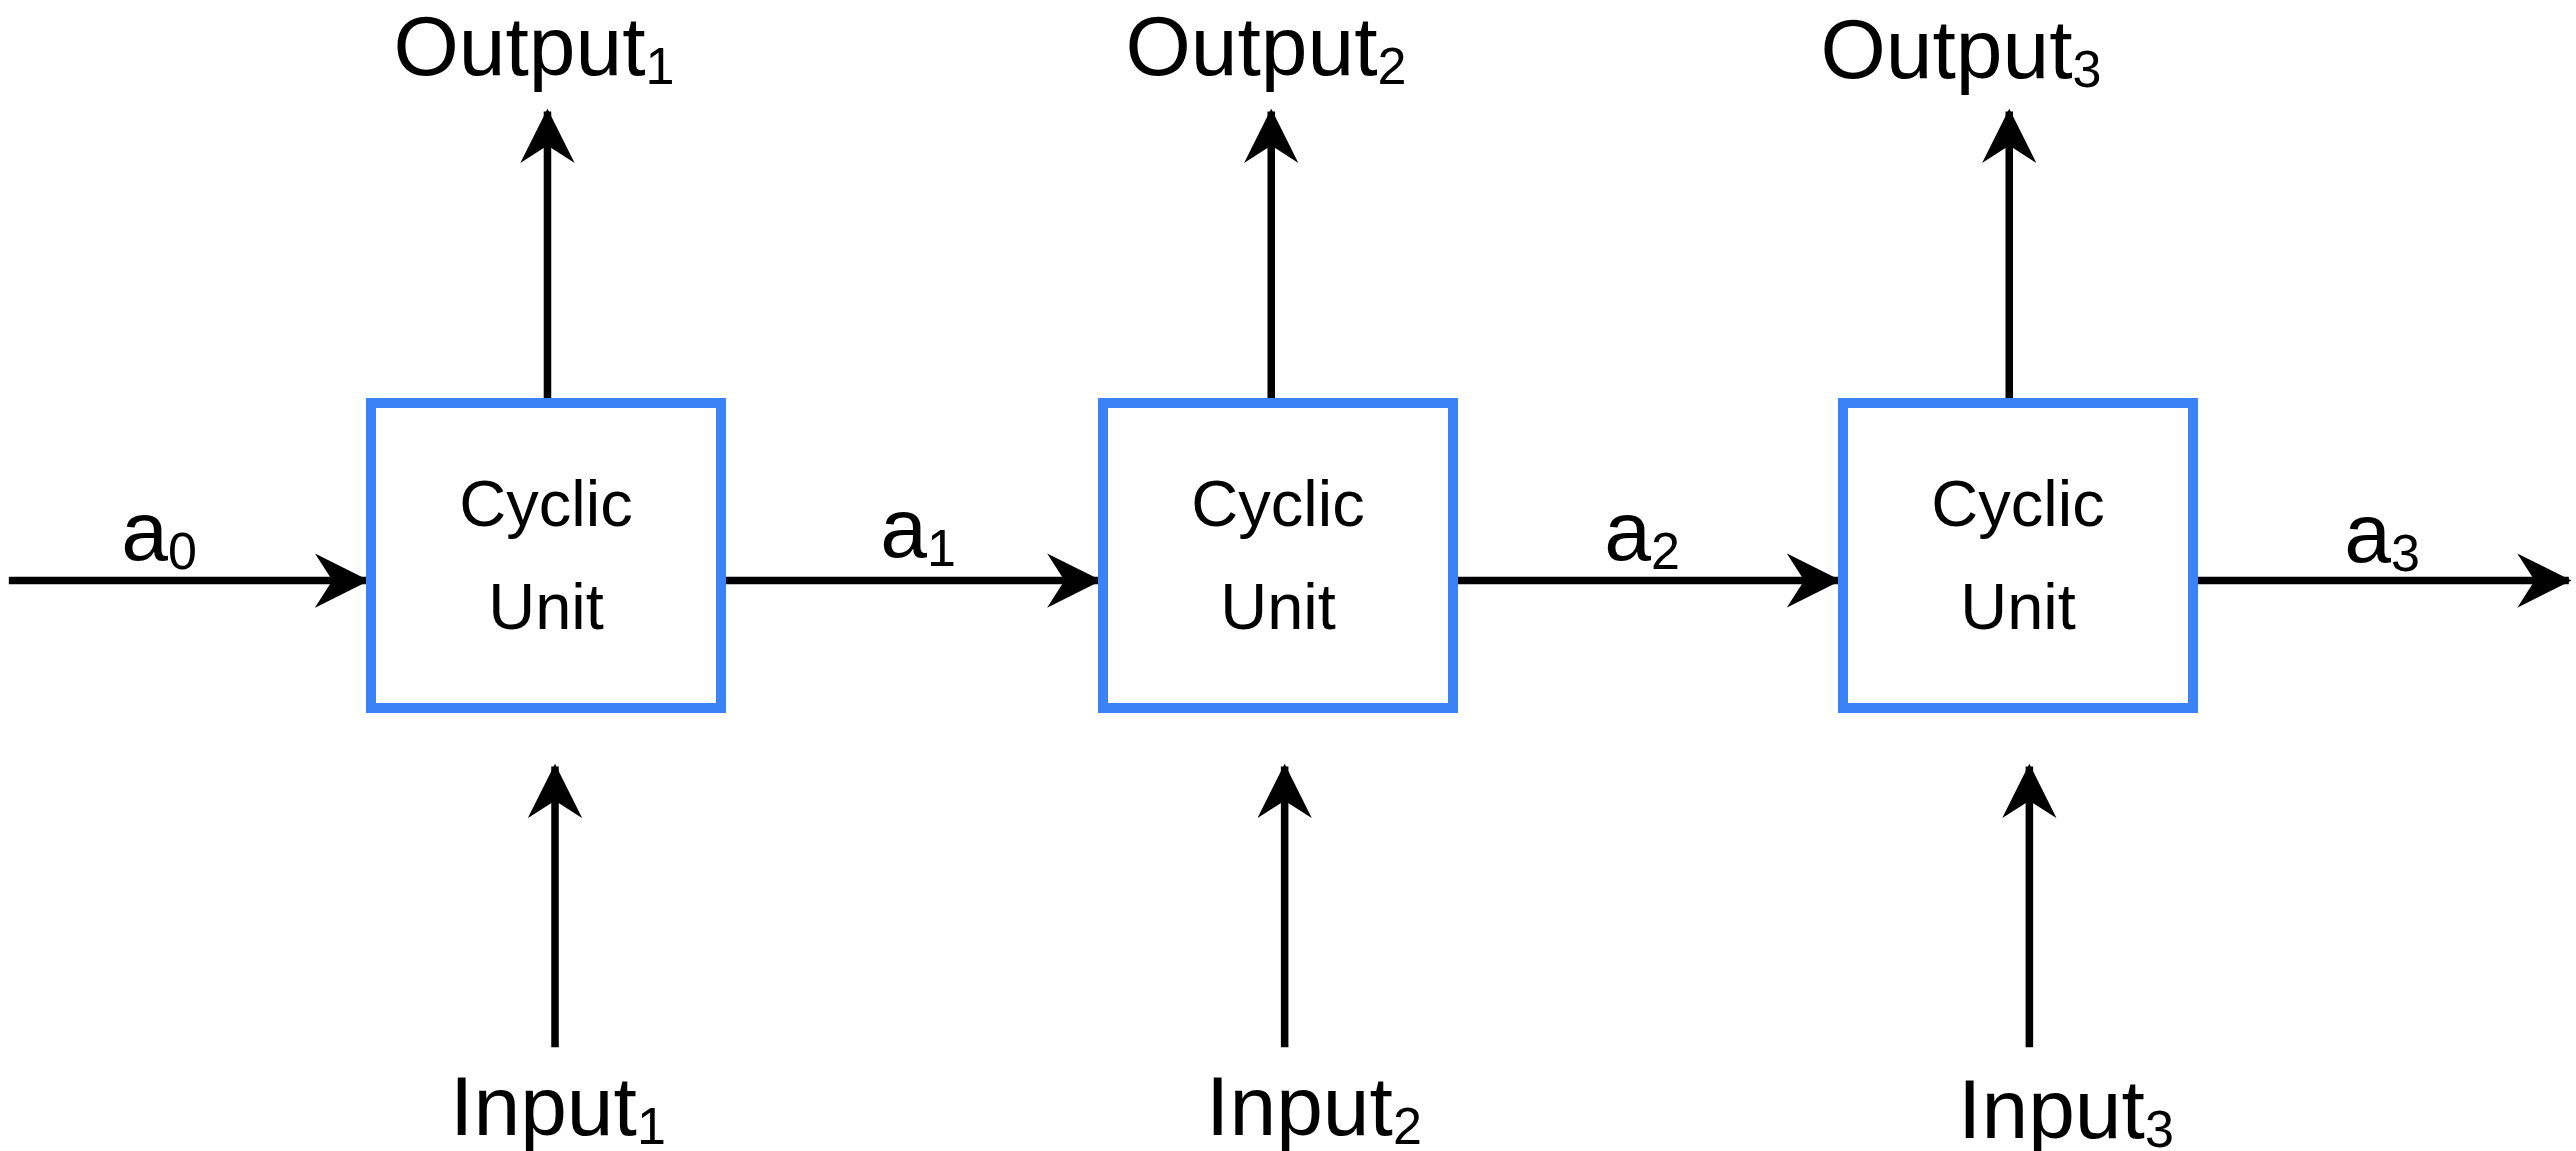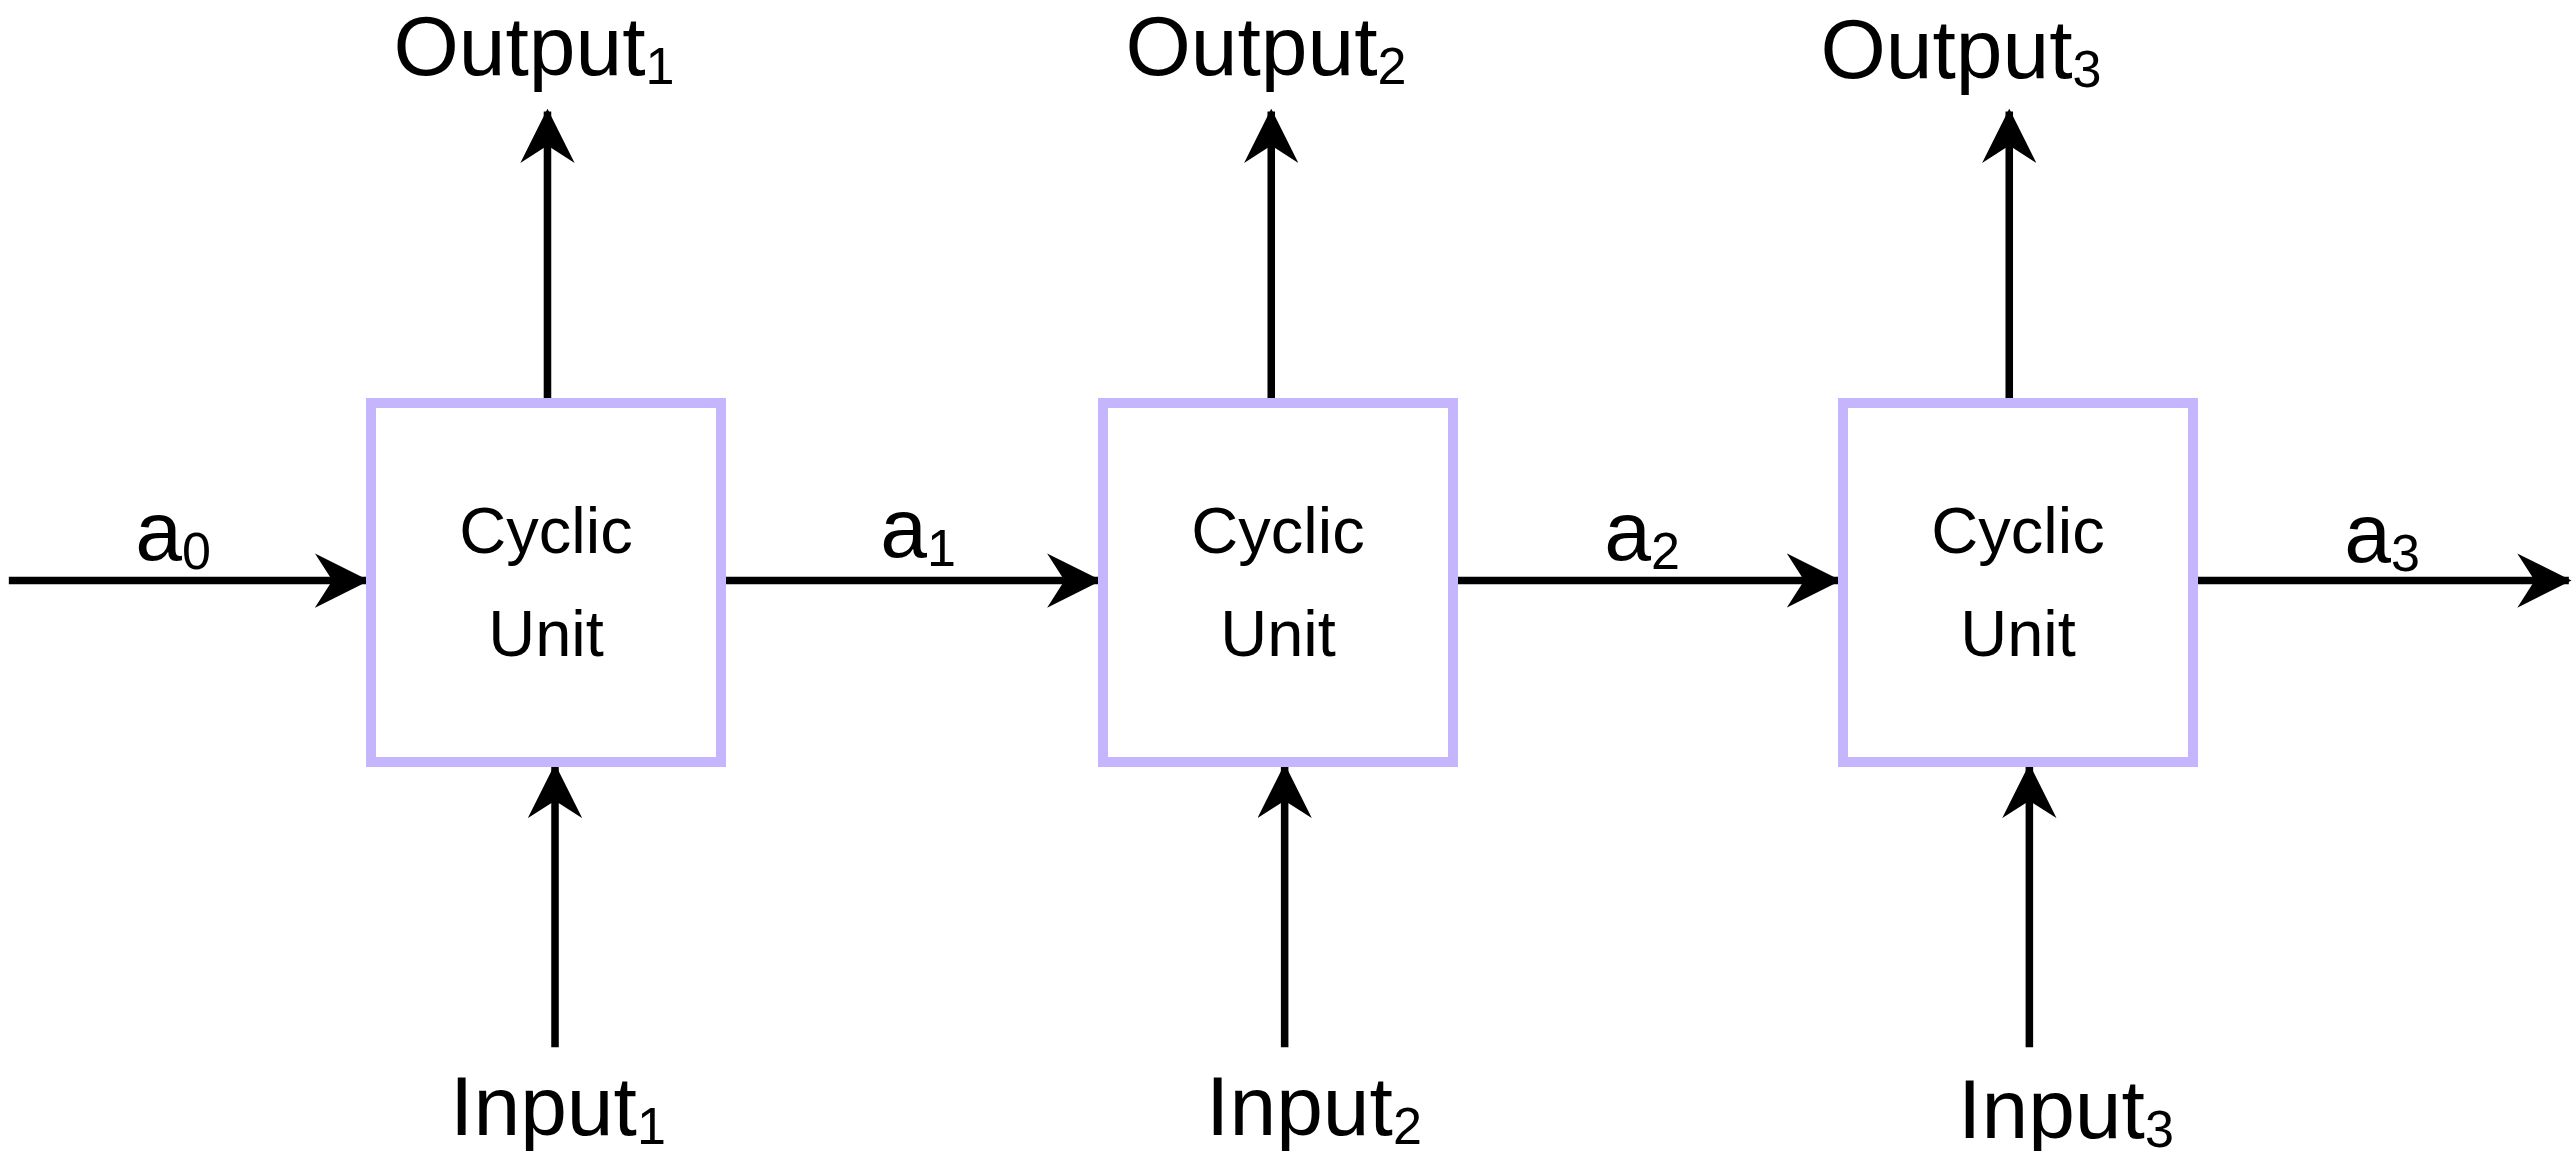--- a/index.html
+++ b/index.html
@@ -20,22 +20,22 @@
     left: 0; top: 0;
     width: 2576px; height: 1151px;
   }
   .arrow-line {
     stroke: #000000;
     stroke-width: 9;
     fill: none;
   }
   .unit-box {
     position: absolute;
-    width: 360px; height: 369px;
-    border: 10px solid #c4b5fd;
+    width: 360px; height: 315px;
+    border: 10px solid #3b82f6;
     box-sizing: border-box;
     background: #ffffff;
     display: flex;
     align-items: center;
     justify-content: center;
   }
   .unit-box-text {
     font-size: 65px;
     line-height: 1.57;
     text-align: center;
@@ -99,21 +99,21 @@
       <span>Unit</span>
     </div>
   </div>
 
   <div class="big-label" style="left:534px; top:-3.4px;"><span>Output</span><span class="sub">1</span></div>
 
   <div class="big-label" style="left:1266px; top:-3.4px;"><span>Output</span><span class="sub">2</span></div>
 
   <div class="big-label" style="left:1961px; top:0px;"><span>Output</span><span class="sub">3</span></div>
 
-  <div class="big-label" style="left:173px; top:482px;"><span>a</span><span class="sub">0</span></div>
+  <div class="big-label" style="left:159px; top:482px;"><span>a</span><span class="sub">0</span></div>
 
   <div class="big-label" style="left:918px; top:479px;text-align:center;"><span>a</span><span class="sub">1</span></div>
 
   <div class="big-label" style="left:1642px; top:482px;"><span>a</span><span class="sub">2</span></div>
 
   <div class="big-label" style="left:2382px; top:484px;"><span>a</span><span class="sub">3</span></div>
 
   <div class="big-label" style="left:558px; top:1057px;"><span>Input</span><span class="sub">1</span></div>
 
   <div class="big-label" style="left:1314px; top:1057px;"><span>Input</span><span class="sub">2</span></div>

